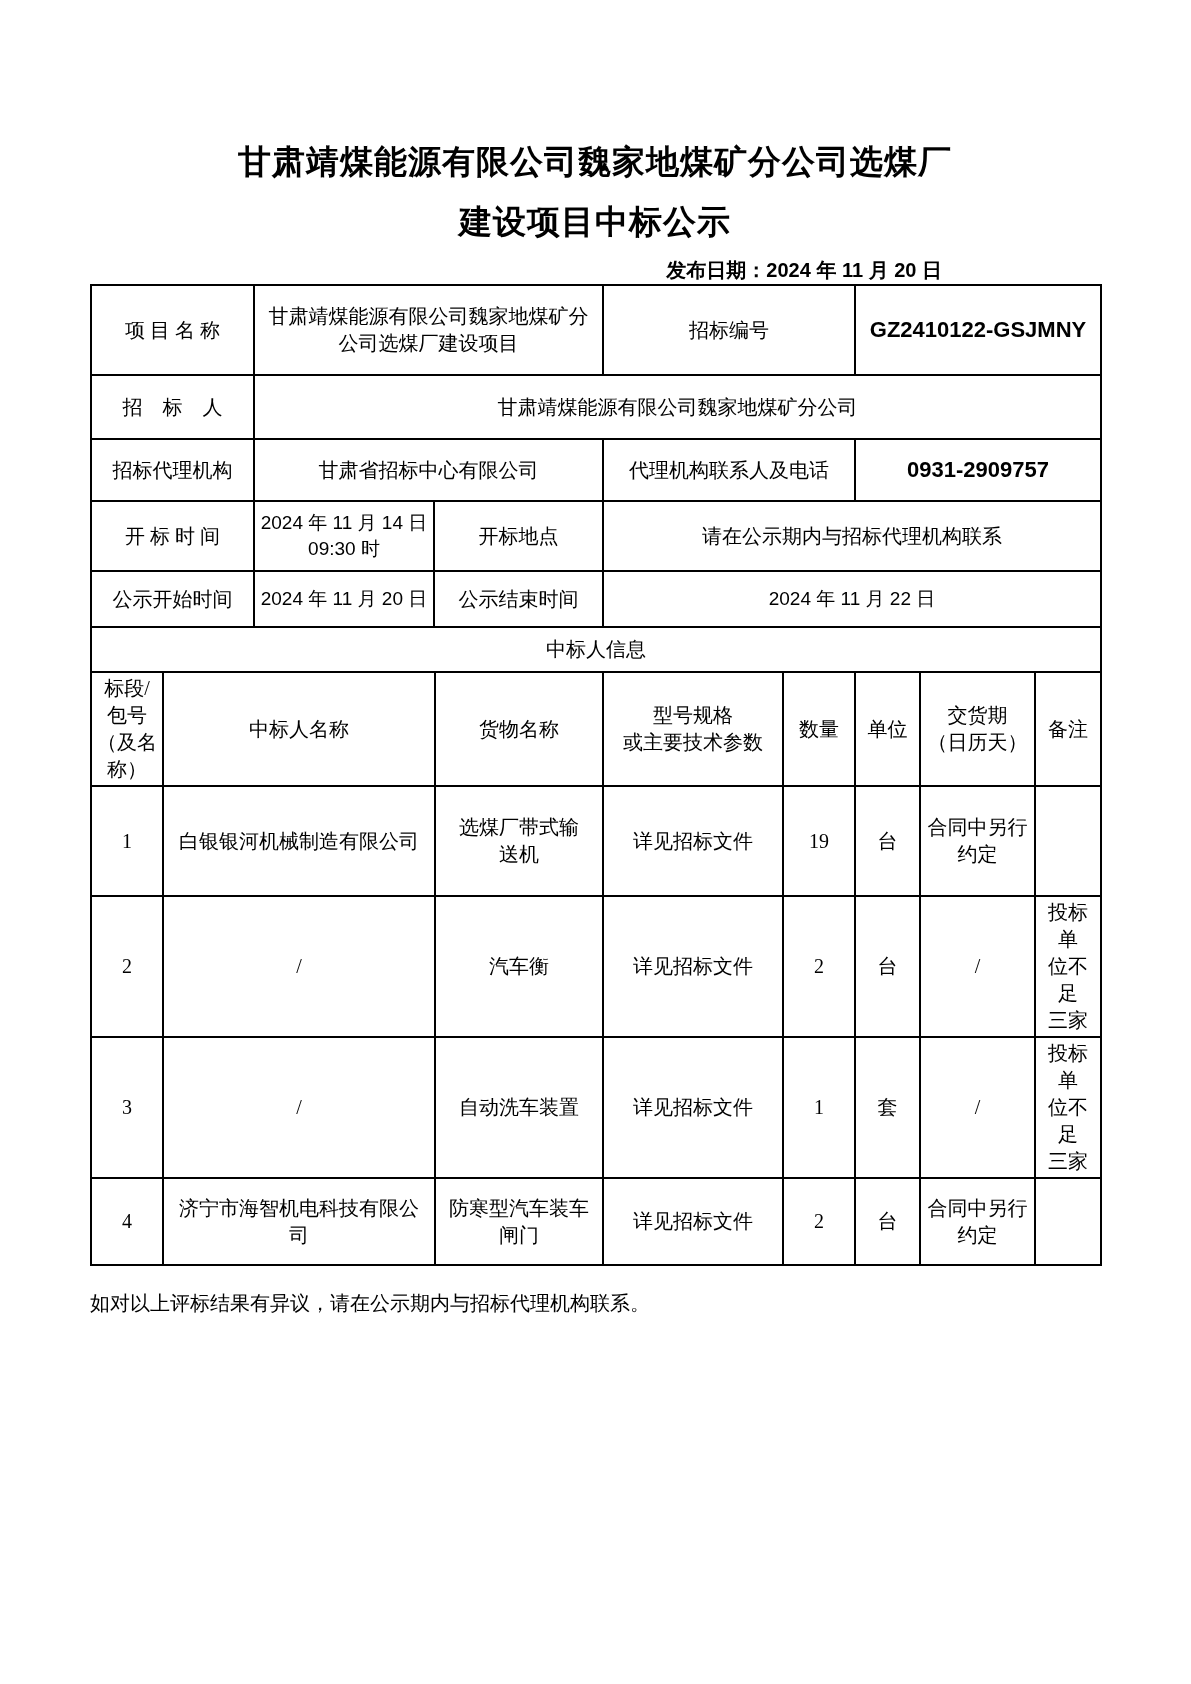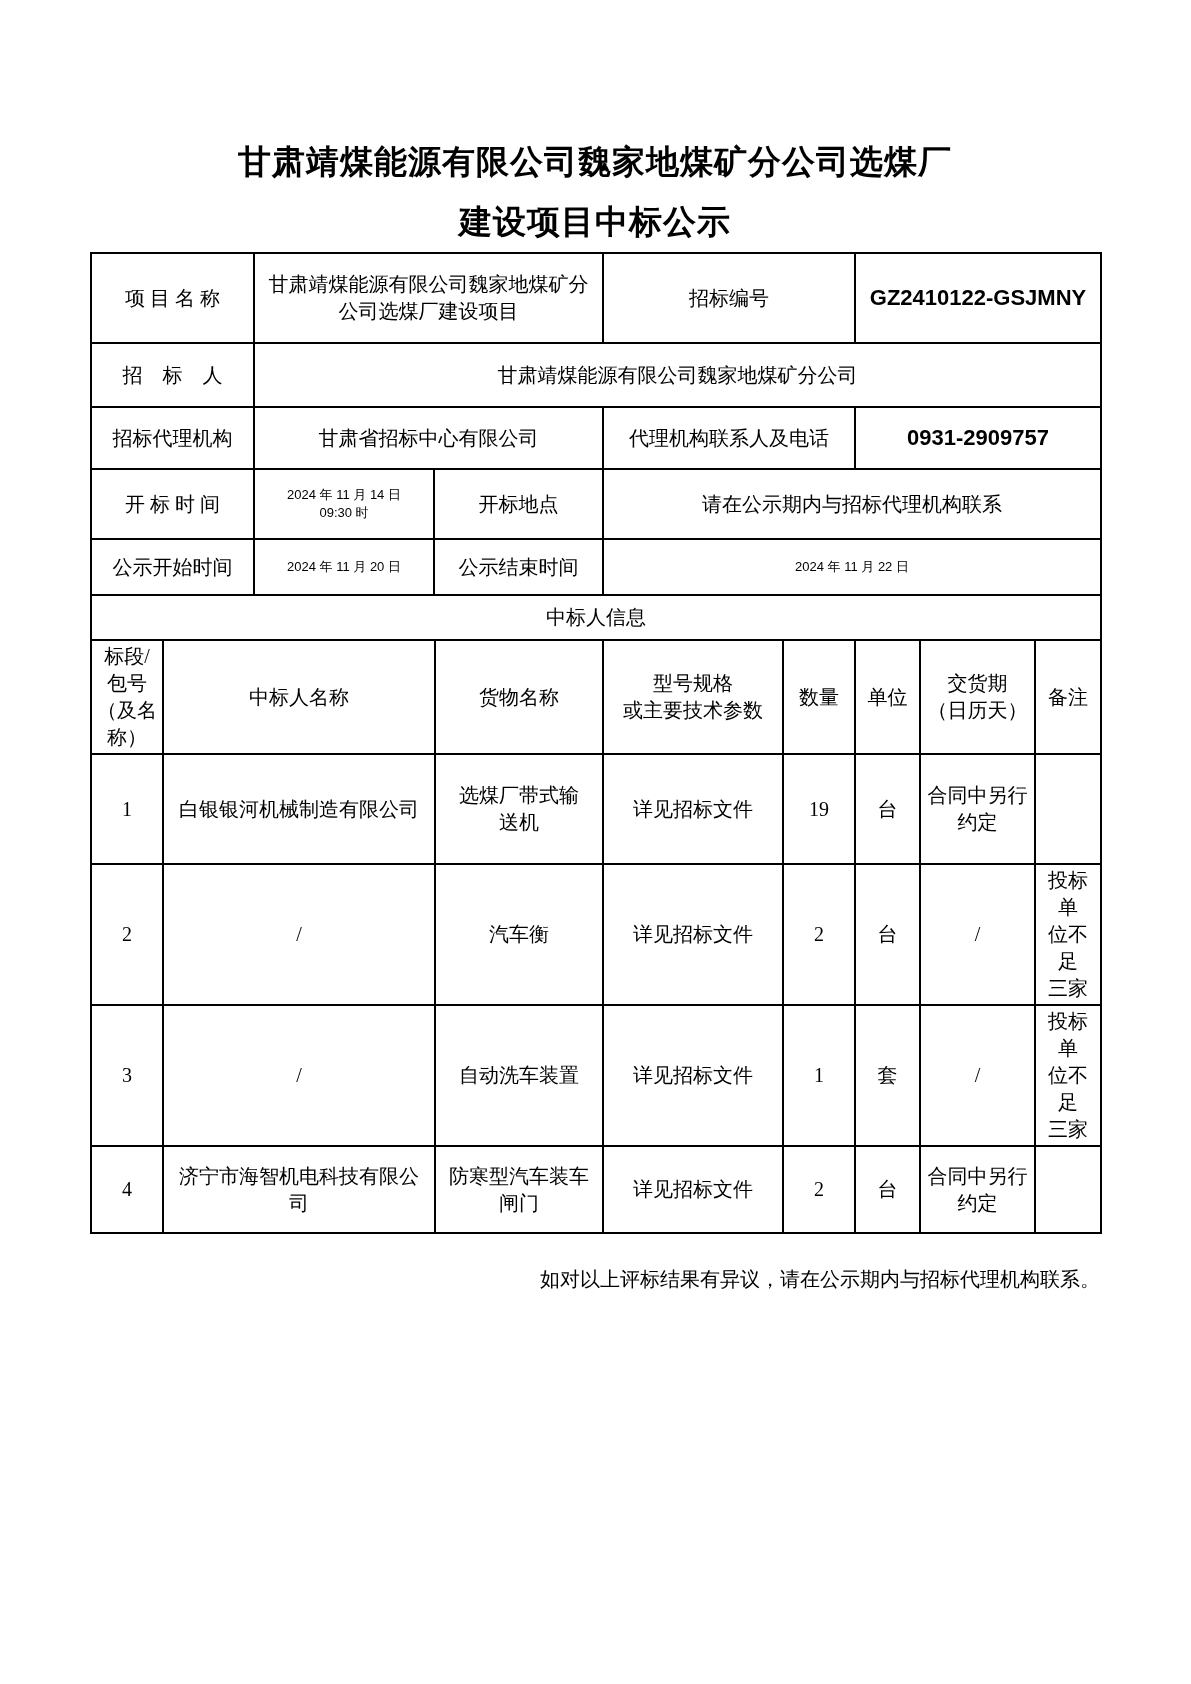--- a/index.html
+++ b/index.html
@@ -24,33 +24,34 @@
     border:2px solid #000;text-align:center;vertical-align:middle;
     padding:2px 3px;font-size:20px;line-height:1.35;
     white-space:pre-wrap;overflow:hidden;
   }
   .t2{margin-top:-2px;}
   .r1{height:90px}.r2{height:64px}.r3{height:62px}.r4{height:70px}.r5{height:56px}
   .band td{height:39px}
   .head td{height:103px}
   .w1{height:110px}.w2{height:87px}.w3{height:86px}.w4{height:87px}
   .code{font-family:"Liberation Sans","DejaVu Sans",sans-serif;font-weight:bold;font-size:22px;}
-  .date{font-family:"Liberation Sans","DejaVu Sans",sans-serif;font-size:13px;padding:2px 0;}
+  .date{font-family:"Liberation Sans","DejaVu Sans",sans-serif;font-size:19px;padding:2px 0;}
   .footer{
-    width:1010px;text-align:right;font-size:20px;margin-top:32px;
+    width:1010px;text-align:left;font-size:20px;margin-top:24px;
   }
 </style>
 </head>
 <body>
 
 <div class="doc">
 
   <div class="title">甘肃靖煤能源有限公司魏家地煤矿分公司选煤厂</div>
   <div class="title">建设项目中标公示</div>
 
+  <div class="pubdate">发布日期：2024 年 11 月 20 日</div>
 
   <table class="t1">
     <colgroup>
       <col style="width:163px">
         <col style="width:180px">
         <col style="width:169px">
       <col style="width:252px">
         <col style="width:246px">
     </colgroup>
     <tbody>

